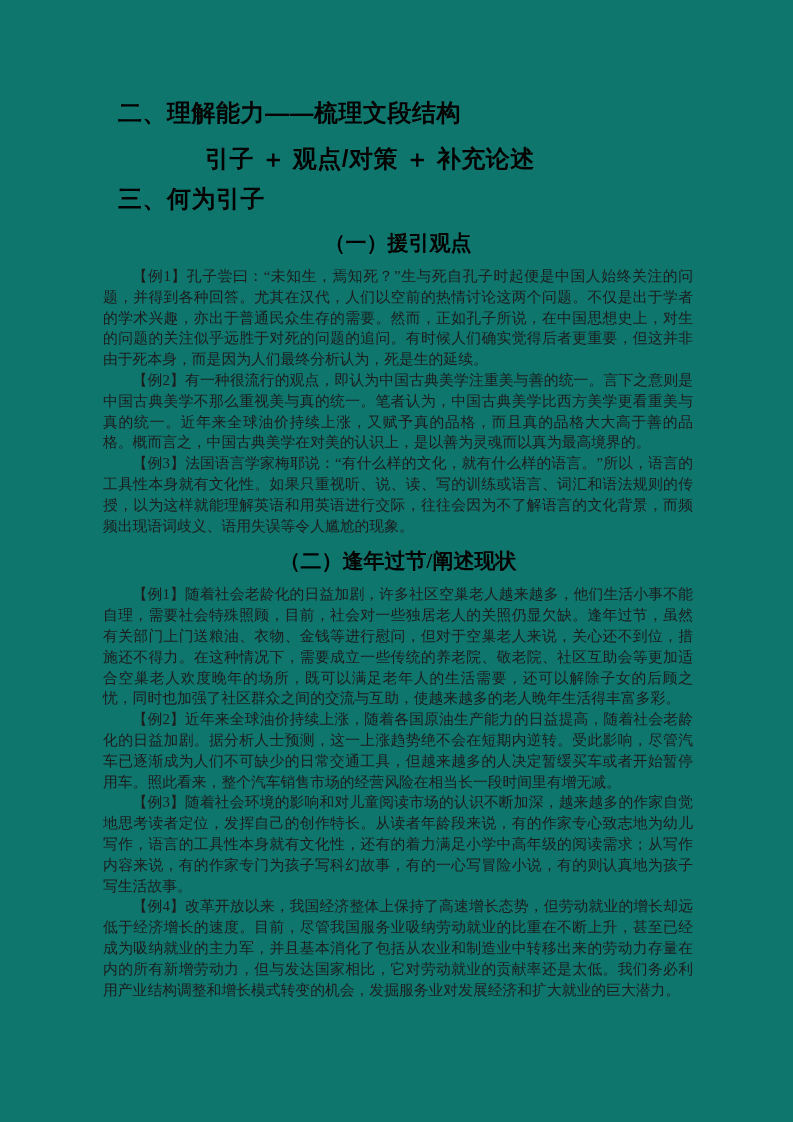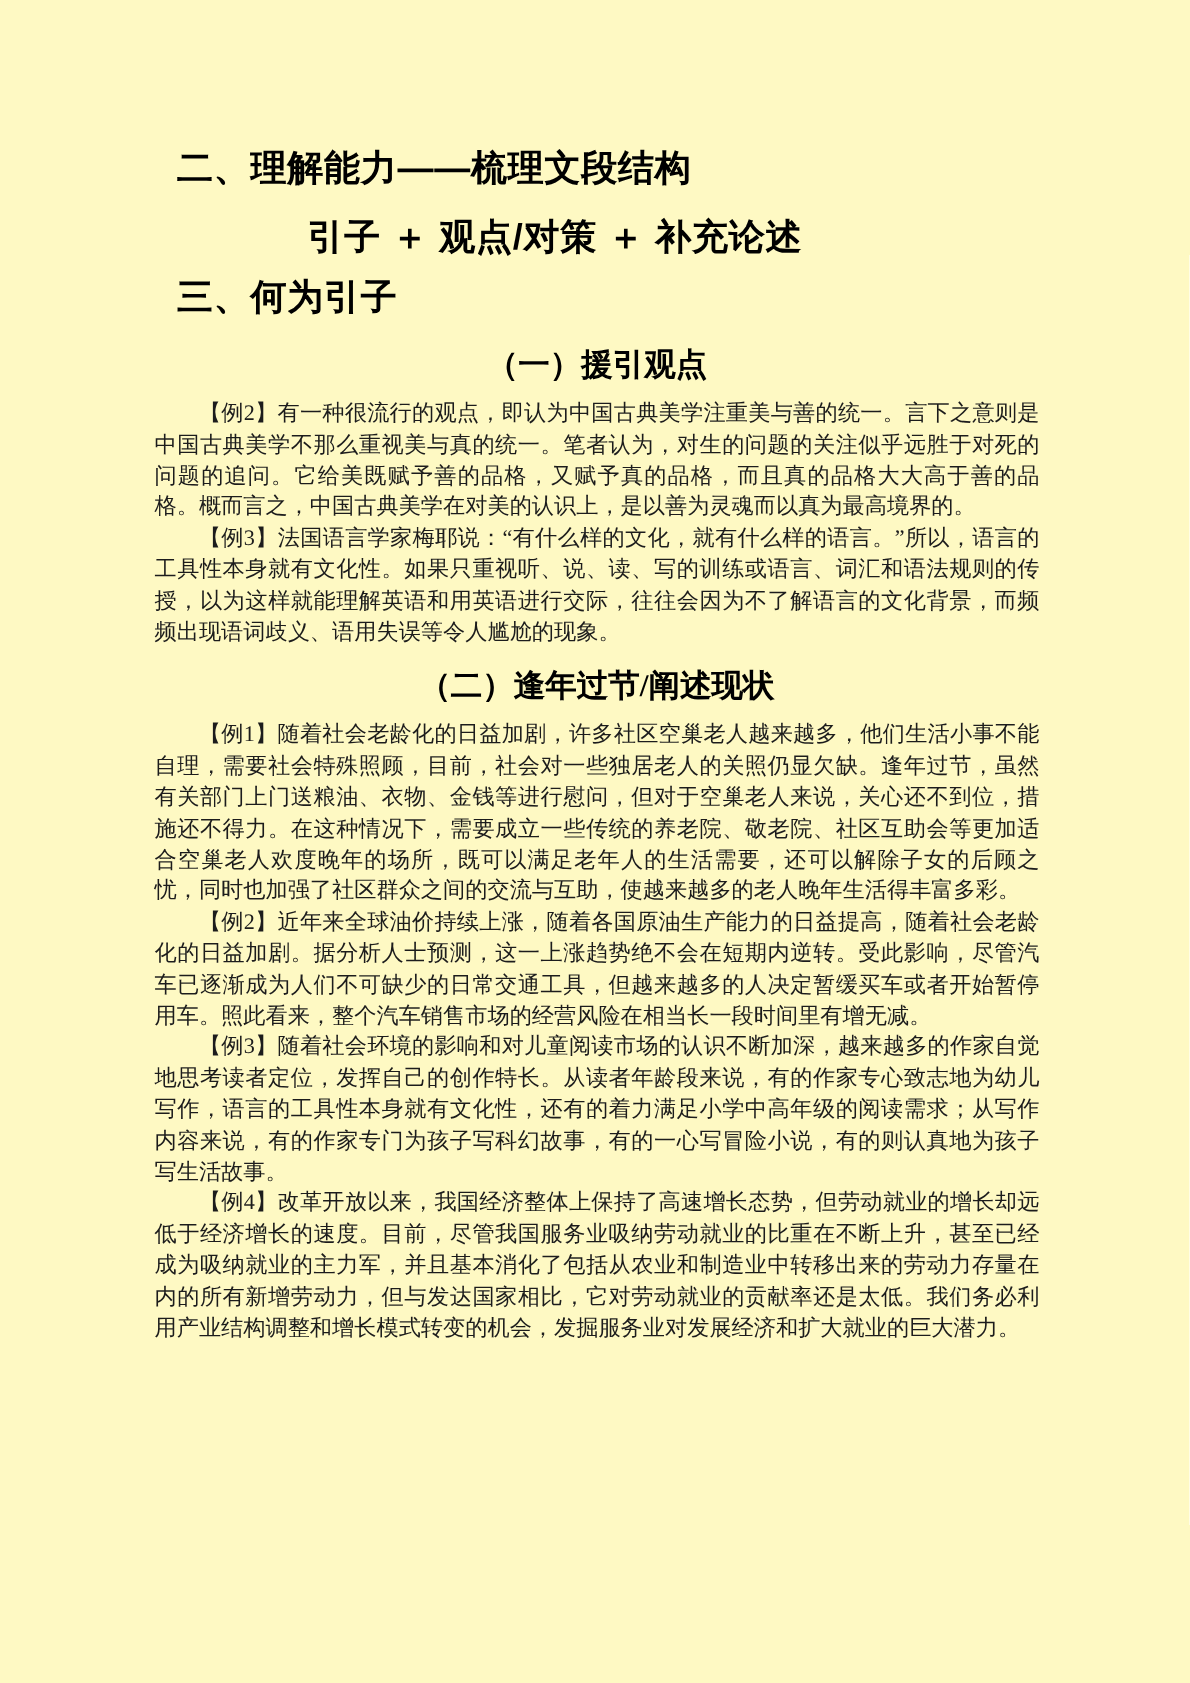--- a/index.html
+++ b/index.html
@@ -4,21 +4,21 @@
 <style>
   html, body {
     margin: 0;
     padding: 0;
     background: #ffffff;
   }
   .page {
     position: relative;
     width: 793px;
     height: 1122px;
-    background: #fef9c3;
+    background: #0f766e;
     box-sizing: border-box;
     padding: 100px 100px 0 103px;
     overflow: hidden;
     color: #1a1a1a;
   }
   .h-main,
   .h-formula,
   .h-secondary {
     font-family: "Liberation Sans", "DejaVu Sans", sans-serif;
     font-weight: 700;
@@ -63,21 +63,22 @@
 <div class="page">
 
   <h1 class="h-main">二、理解能力——梳理文段结构</h1>
 
   <h1 class="h-formula">引子 ＋ 观点/对策 ＋ 补充论述</h1>
 
   <h1 class="h-secondary">三、何为引子</h1>
 
   <section>
     <h2 class="sec-title first">（一）援引观点</h2>
-    <p class="para">【例2】有一种很流行的观点，即认为中国古典美学注重美与善的统一。言下之意则是中国古典美学不那么重视美与真的统一。笔者认为，对生的问题的关注似乎远胜于对死的问题的追问。它给美既赋予善的品格，又赋予真的品格，而且真的品格大大高于善的品格。概而言之，中国古典美学在对美的认识上，是以善为灵魂而以真为最高境界的。</p>
+    <p class="para">【例1】孔子尝曰：“未知生，焉知死？”生与死自孔子时起便是中国人始终关注的问题，并得到各种回答。尤其在汉代，人们以空前的热情讨论这两个问题。不仅是出于学者的学术兴趣，亦出于普通民众生存的需要。然而，正如孔子所说，在中国思想史上，对生的问题的关注似乎远胜于对死的问题的追问。有时候人们确实觉得后者更重要，但这并非由于死本身，而是因为人们最终分析认为，死是生的延续。</p>
+    <p class="para">【例2】有一种很流行的观点，即认为中国古典美学注重美与善的统一。言下之意则是中国古典美学不那么重视美与真的统一。笔者认为，中国古典美学比西方美学更看重美与真的统一。近年来全球油价持续上涨，又赋予真的品格，而且真的品格大大高于善的品格。概而言之，中国古典美学在对美的认识上，是以善为灵魂而以真为最高境界的。</p>
     <p class="para">【例3】法国语言学家梅耶说：“有什么样的文化，就有什么样的语言。”所以，语言的工具性本身就有文化性。如果只重视听、说、读、写的训练或语言、词汇和语法规则的传授，以为这样就能理解英语和用英语进行交际，往往会因为不了解语言的文化背景，而频频出现语词歧义、语用失误等令人尴尬的现象。</p>
   </section>
 
   <section>
     <h2 class="sec-title second">（二）逢年过节/阐述现状</h2>
     <p class="para">【例1】随着社会老龄化的日益加剧，许多社区空巢老人越来越多，他们生活小事不能自理，需要社会特殊照顾，目前，社会对一些独居老人的关照仍显欠缺。逢年过节，虽然有关部门上门送粮油、衣物、金钱等进行慰问，但对于空巢老人来说，关心还不到位，措施还不得力。在这种情况下，需要成立一些传统的养老院、敬老院、社区互助会等更加适合空巢老人欢度晚年的场所，既可以满足老年人的生活需要，还可以解除子女的后顾之忧，同时也加强了社区群众之间的交流与互助，使越来越多的老人晚年生活得丰富多彩。</p>
     <p class="para">【例2】近年来全球油价持续上涨，随着各国原油生产能力的日益提高，随着社会老龄化的日益加剧。据分析人士预测，这一上涨趋势绝不会在短期内逆转。受此影响，尽管汽车已逐渐成为人们不可缺少的日常交通工具，但越来越多的人决定暂缓买车或者开始暂停用车。照此看来，整个汽车销售市场的经营风险在相当长一段时间里有增无减。</p>
     <p class="para">【例3】随着社会环境的影响和对儿童阅读市场的认识不断加深，越来越多的作家自觉地思考读者定位，发挥自己的创作特长。从读者年龄段来说，有的作家专心致志地为幼儿写作，语言的工具性本身就有文化性，还有的着力满足小学中高年级的阅读需求；从写作内容来说，有的作家专门为孩子写科幻故事，有的一心写冒险小说，有的则认真地为孩子写生活故事。</p>
     <p class="para">【例4】改革开放以来，我国经济整体上保持了高速增长态势，但劳动就业的增长却远低于经济增长的速度。目前，尽管我国服务业吸纳劳动就业的比重在不断上升，甚至已经成为吸纳就业的主力军，并且基本消化了包括从农业和制造业中转移出来的劳动力存量在内的所有新增劳动力，但与发达国家相比，它对劳动就业的贡献率还是太低。我们务必利用产业结构调整和增长模式转变的机会，发掘服务业对发展经济和扩大就业的巨大潜力。</p>
   </section>

